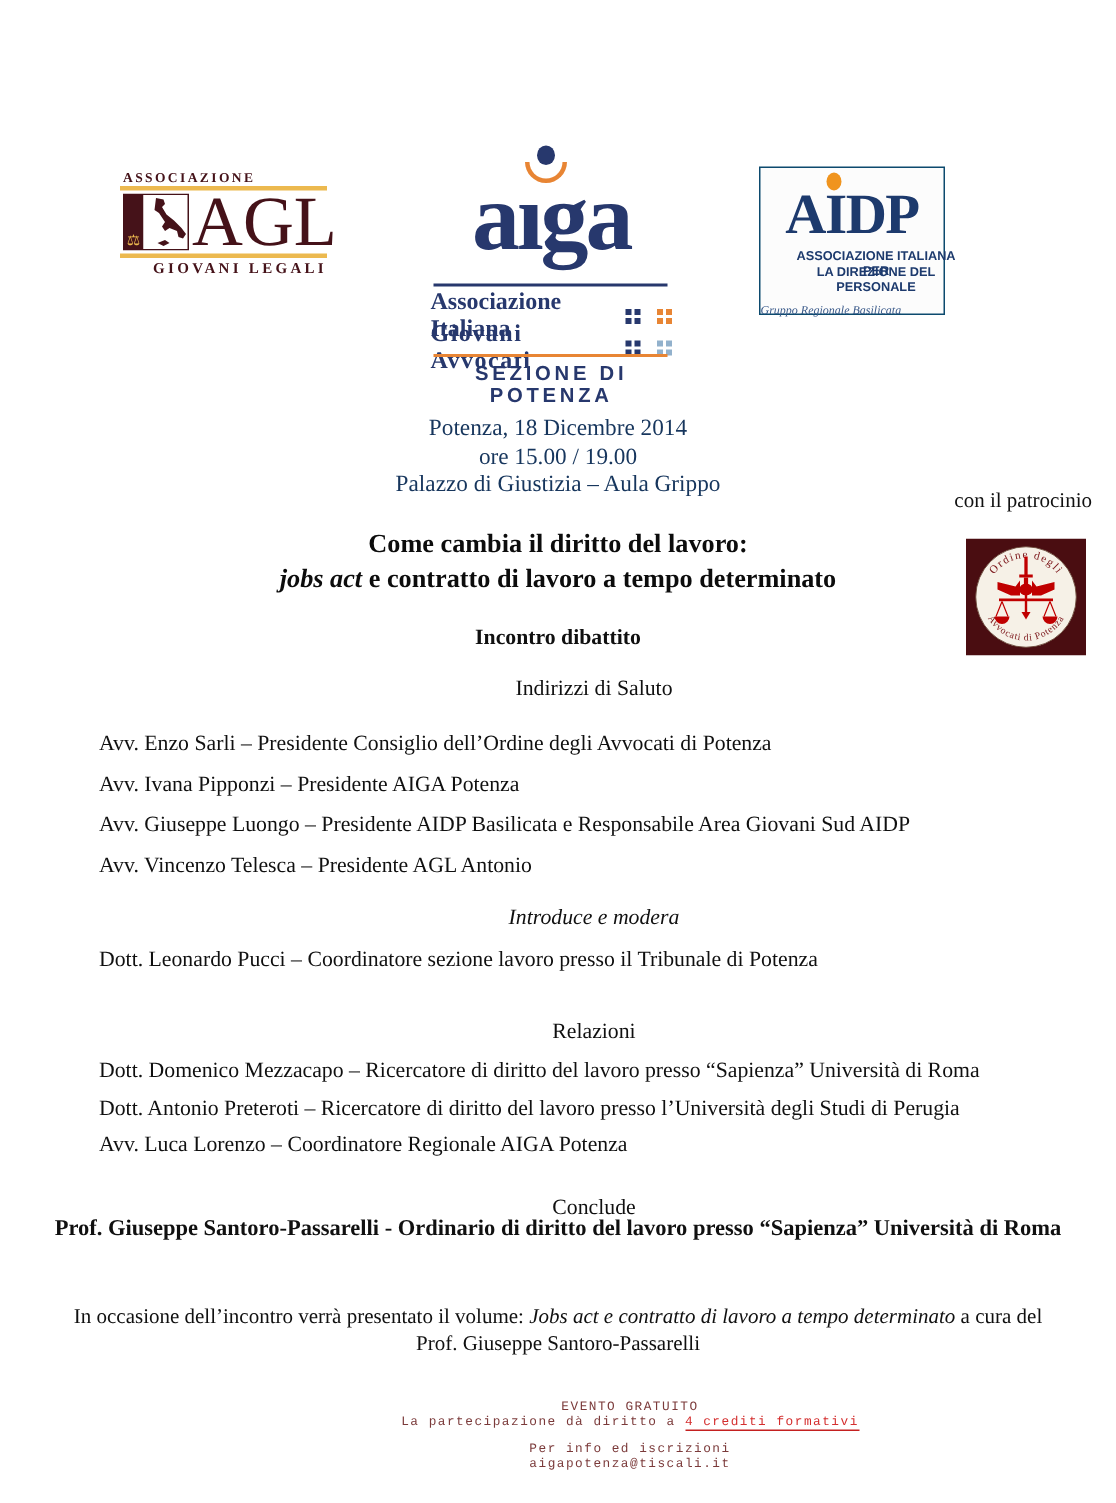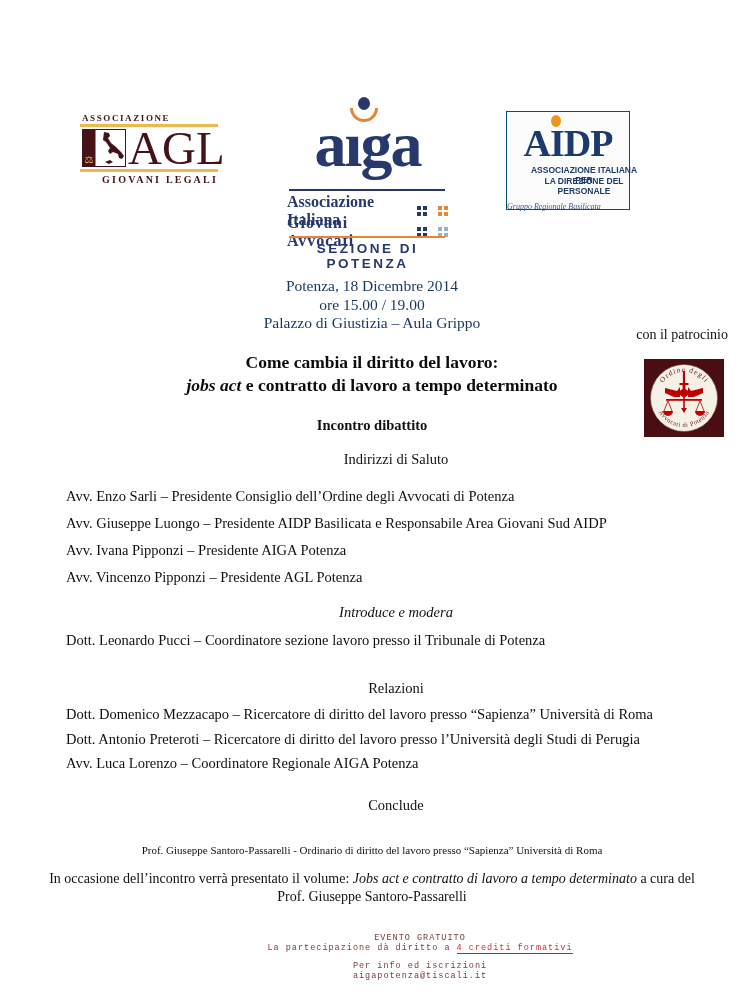--- a/index.html
+++ b/index.html
@@ -60,21 +60,21 @@
               color:#17365d;font-size:15.5px;line-height:18.5px;}
   .patronage{position:absolute;top:327px;right:16px;font-size:14px;color:#111;}
   .title{top:351px;font-size:17.5px;font-weight:bold;line-height:22.5px;color:#0c0c0c;}
   .subtitle{top:417px;font-size:14.5px;font-weight:bold;}
   .h-center{font-size:14.5px;padding-left:24px;}
   .saluto-h{top:451px;} .modera-h{top:604px;font-style:italic;} .relazioni-h{top:680px;} .conclude-h{top:797px;}
   .list{position:absolute;left:66px;width:660px;font-size:14.5px;}
   .saluto-list{top:483px;line-height:27px;}
   .modera-item{top:630px;line-height:20px;}
   .rel-list{top:702px;line-height:24.5px;}
-  .conclude-line{top:844px;font-size:11px;font-weight:normal;}
+  .conclude-line{top:811px;font-size:15px;font-weight:bold;}
   .volume{position:absolute;left:30px;top:870px;width:684px;text-align:center;
           font-size:14px;line-height:17.5px;}
   .it{font-style:italic;}
 
   
   .ordine{position:absolute;left:644px;top:359px;width:80px;height:78px;}
 
   
   .footer{position:absolute;left:0;top:934px;width:744px;text-align:center;
           font-family:"Liberation Mono","DejaVu Sans Mono",monospace;
@@ -193,23 +193,23 @@
       <path d="M 51,52 A 5,5 0 0 0 61,52 Z"></path>
       <path d="M 37,49 L 43,49 L 40,54 Z"></path>
     </g>
   </svg>
 
   <div class="cline subtitle">Incontro dibattito</div>
 
   <div class="cline h-center saluto-h">Indirizzi di Saluto</div>
   <div class="list saluto-list">
     <div>Avv. Enzo Sarli – Presidente Consiglio dell’Ordine degli Avvocati di Potenza</div>
+    <div>Avv. Ivana Pipponzi – Presidente AIGA Potenza</div>
     <div>Avv. Giuseppe Luongo – Presidente AIDP Basilicata e Responsabile Area Giovani Sud AIDP</div>
-    <div>Avv. Ivana Pipponzi – Presidente AIGA Potenza</div>
-    <div>Avv. Vincenzo Pipponzi – Presidente AGL Potenza</div>
+    <div>Avv. Vincenzo Telesca – Presidente AGL Antonio</div>
   </div>
 
   <div class="cline h-center modera-h">Introduce e modera</div>
   <div class="list modera-item">
     <div>Dott. Leonardo Pucci – Coordinatore sezione lavoro presso il Tribunale di Potenza</div>
   </div>
 
   <div class="cline h-center relazioni-h">Relazioni</div>
   <div class="list rel-list">
     <div>Dott. Domenico Mezzacapo – Ricercatore di diritto del lavoro presso “Sapienza” Università di Roma</div>

